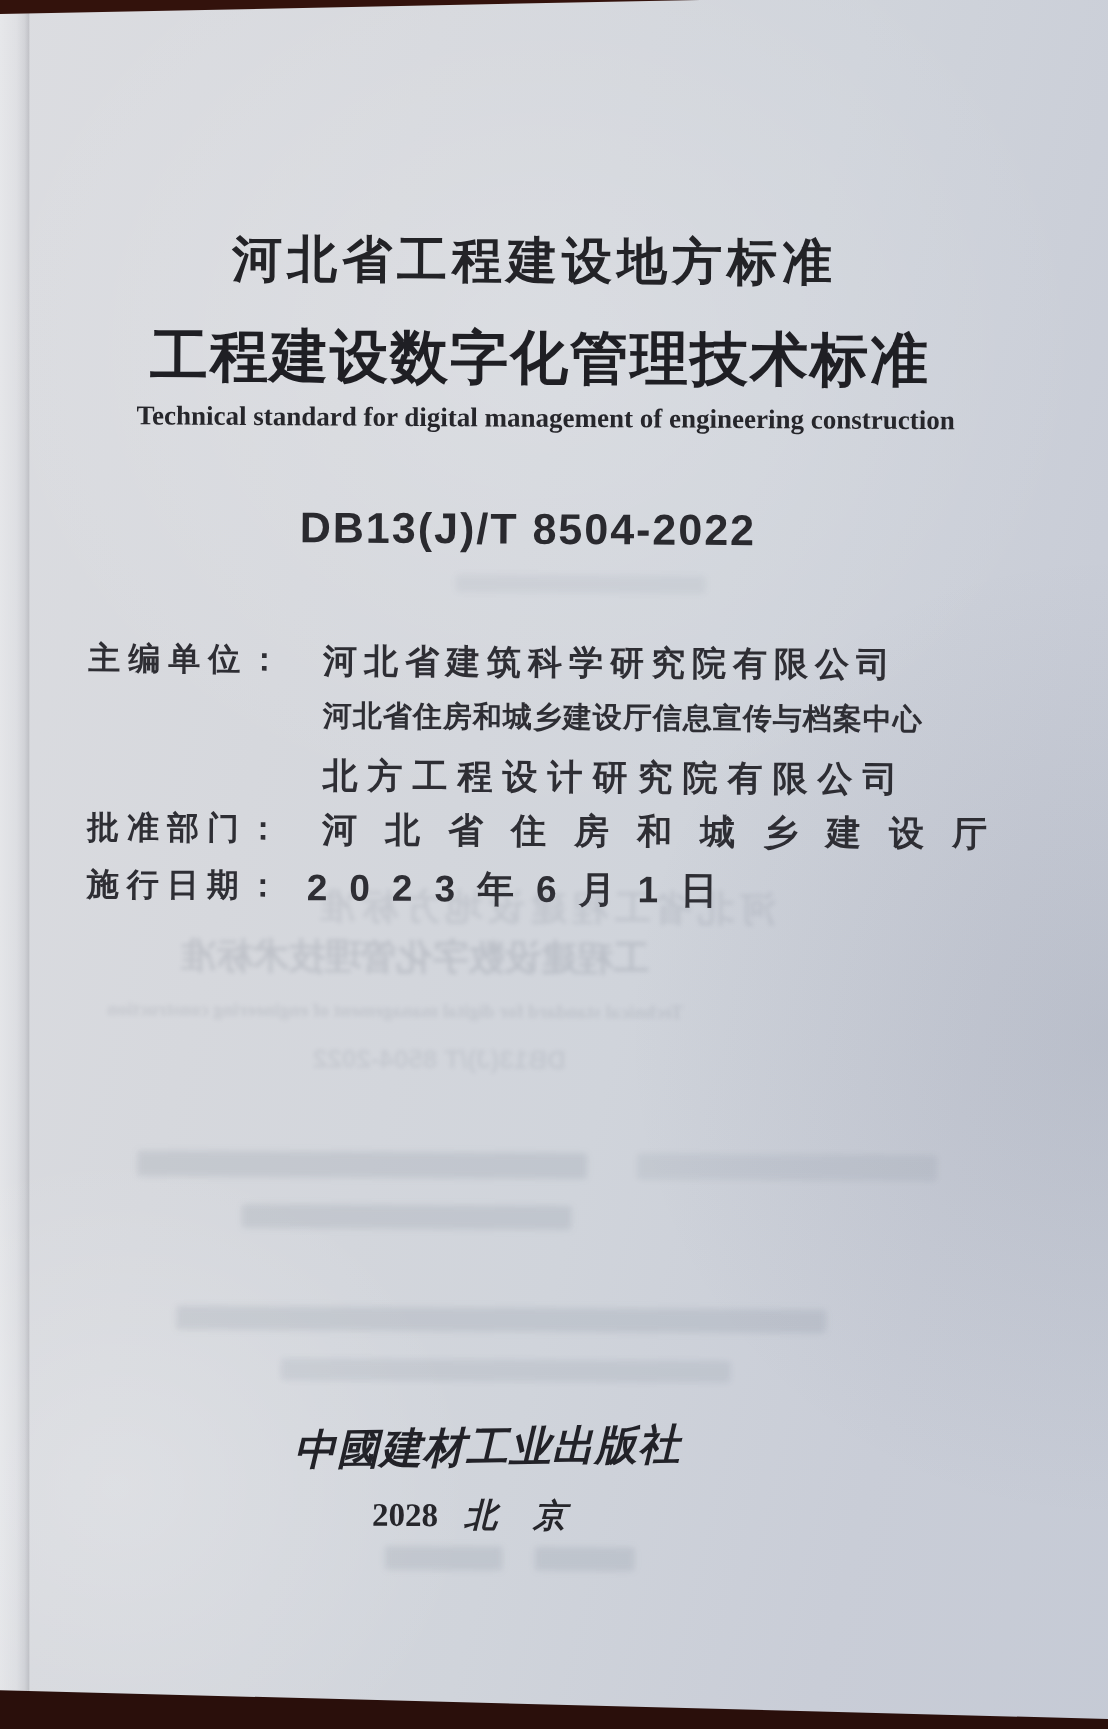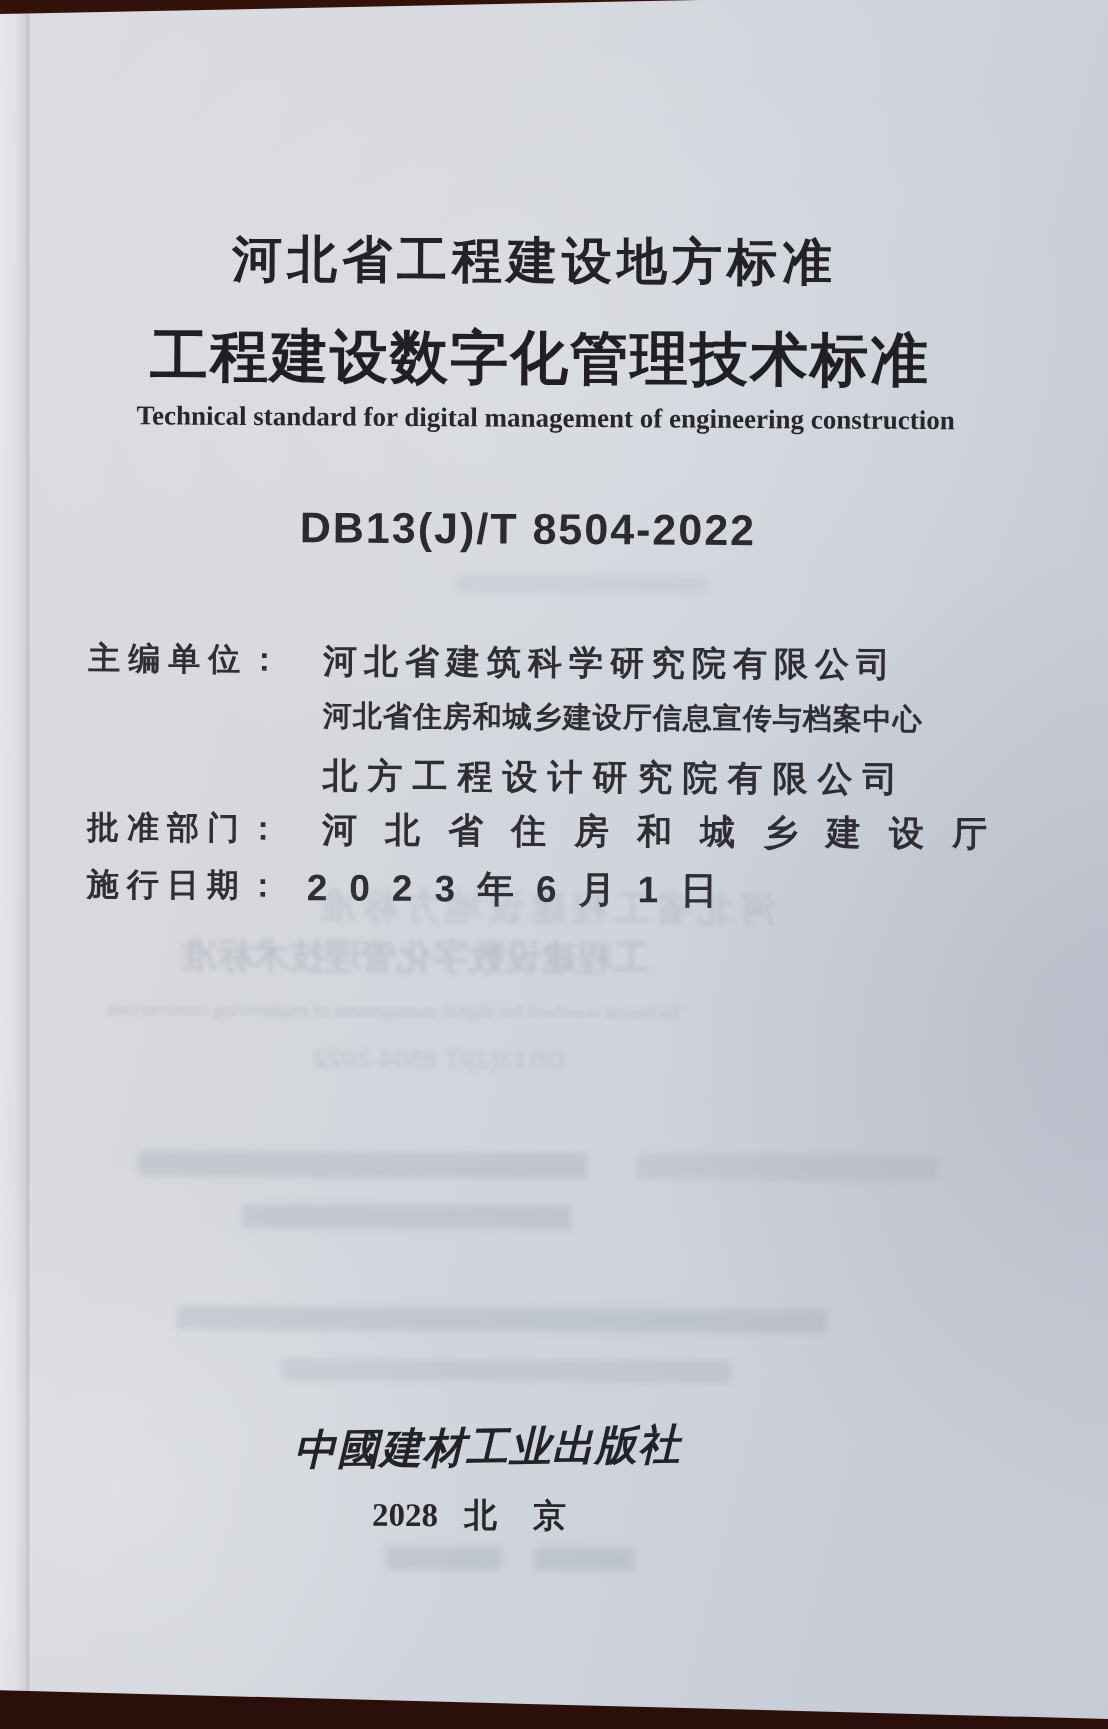--- a/index.html
+++ b/index.html
@@ -60,21 +60,21 @@
   .s7{top:1308px;left:180px;width:650px;height:24px;}
   .s8{top:1360px;left:285px;width:450px;height:22px;opacity:0.8;}
   .s9a{top:1547px;left:390px;width:118px;height:24px;}
   .s9b{top:1547px;left:540px;width:100px;height:24px;}
 
   .publisher{top:1420px;font-family:"DejaVu Serif",serif;font-style:italic;font-weight:700;
     font-size:42px;letter-spacing:1px;transform:translateX(-62px) rotate(-1.2deg);
     color:#222228;}
   .imprint{top:1494px;font-family:"Liberation Serif",serif;font-weight:700;font-size:33px;
     transform:translateX(-62px);color:#26262b;}
-  .imprint .city{margin-left:26px;letter-spacing:36px;}
+  .imprint .city{margin-left:26px;letter-spacing:36px;font-style:italic;}
 </style>
 </head>
 <body>
 
 <div class="stage">
   <div class="paper"></div>
   <div class="paper-left-edge"></div>
 
   <div class="content">
 

